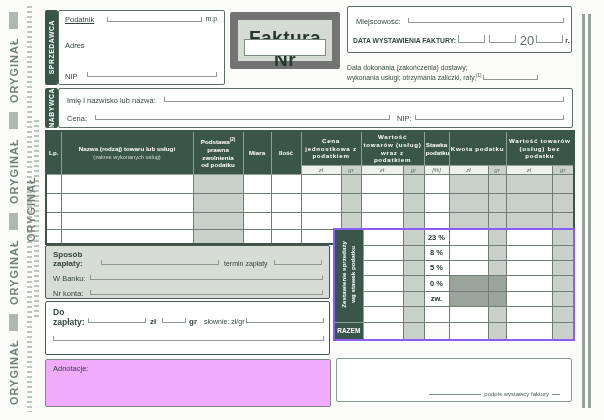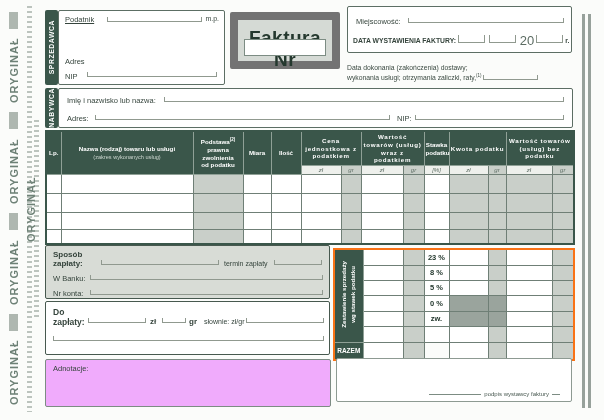--- a/index.html
+++ b/index.html
@@ -42,21 +42,21 @@
   .items th { background:#3a564a; color:#fff; font-size:6.2px; font-weight:bold;
     border:1px solid #8fa096; text-align:center; vertical-align:middle; padding:1px; line-height:1.25; }
   .items .grp { letter-spacing:.7px; }
   .items .sub { font-weight:normal; font-size:5.6px; color:#ccd6cf; letter-spacing:0; }
   .items td { border:1px solid #6f7f76; background:#fff; }
   .items .u { background:#eef0ec; color:#5f6f66; font-size:6px; font-style:italic; text-align:center; font-weight:normal; border:1px solid #6f7f76; height:9px; padding:0; }
   .items .u.g { background:#c9cfc9; }
   .items td.sh { background:#c9cfc9; }
   sup { font-size:4.5px; vertical-align:super; }
 
-  .sum { position:absolute; left:333px; top:248px; width:240px; border:2px solid #f97316; }
+  .sum { position:absolute; left:333px; top:228px; width:240px; border:2px solid #8b5cf6; }
   .sum td { border:1px solid #6f7f76; background:#fff; font-size:7.5px; }
   .sum td.sh { background:#c9cfc9; }
   .sum td.dk { background:#9aa49d; }
   .sum .sum-side { background:#3a564a; text-align:center; vertical-align:middle; border:1px solid #8fa096; }
   .sum .sum-side .vt { font-size:6.2px; font-weight:bold; color:#fff; line-height:1.5; display:inline-block; }
   .sum .rate { font-weight:bold; text-align:center; color:#24382e; }
   .sum .razem { background:#3a564a; color:#fff; font-size:6.5px; font-weight:bold; text-align:center; border:1px solid #8fa096; }
   .sum .gapcell { background:#fbfcfa; border-left:none; border-right:none; border-bottom:none; }
 
   .bars { width:3px; background:#97a19b; }
@@ -78,21 +78,21 @@
   <div class="abs bars" style="left:582px;top:14px;height:394px;"></div>
   <div class="abs bars" style="left:588px;top:14px;height:394px;"></div>
 
   <div class="abs sidelabel" style="left:45px;top:10px;width:13px;height:75px;">
     <span class="vt">SPRZEDAWCA</span>
   </div>
   <div class="box" style="left:58px;top:10px;width:167px;height:75px;">
     <span class="lbl" style="left:6px;top:4px;text-decoration:underline;">Podatnik</span>
     <span class="ln" style="left:48px;top:6px;width:95px;"></span>
     <span class="lbl" style="right:5px;top:4px;font-size:7px;">m.p.</span>
-    <span class="lbl" style="left:6px;top:46px;">Adres</span>
+    <span class="lbl" style="left:6px;top:30px;">Adres</span>
     <span class="lbl" style="left:6px;top:61px;">NIP</span>
     <span class="ln" style="left:28px;top:61px;width:130px;"></span>
   </div>
 
   <div class="abs fakbox">
     <div class="faktitle">Faktura Nr</div>
     <div class="fakinput"></div>
   </div>
 
   <div class="box" style="left:347px;top:6px;width:225px;height:47px;">
@@ -110,21 +110,21 @@
       <span class="ln" style="position:static;display:inline-block;width:55px;height:5px;"></span>
     </div>
   </div>
 
   <div class="abs sidelabel" style="left:45px;top:88px;width:13px;height:40px;">
     <span class="vt">NABYWCA</span>
   </div>
   <div class="box" style="left:58px;top:88px;width:515px;height:40px;">
     <span class="lbl" style="left:8px;top:7px;">Imię i nazwisko lub nazwa:</span>
     <span class="ln" style="left:105px;top:8px;width:400px;"></span>
-    <span class="lbl" style="left:8px;top:25px;">Adres:</span>
+    <span class="lbl" style="left:8px;top:25px;">Cena:</span>
     <span class="ln" style="left:36px;top:26px;width:295px;"></span>
     <span class="lbl" style="left:338px;top:25px;">NIP:</span>
     <span class="ln" style="left:356px;top:26px;width:149px;"></span>
   </div>
 
   <table class="items">
     <colgroup>
       <col style="width:15px">
         <col style="width:132px">
         <col style="width:50px">

